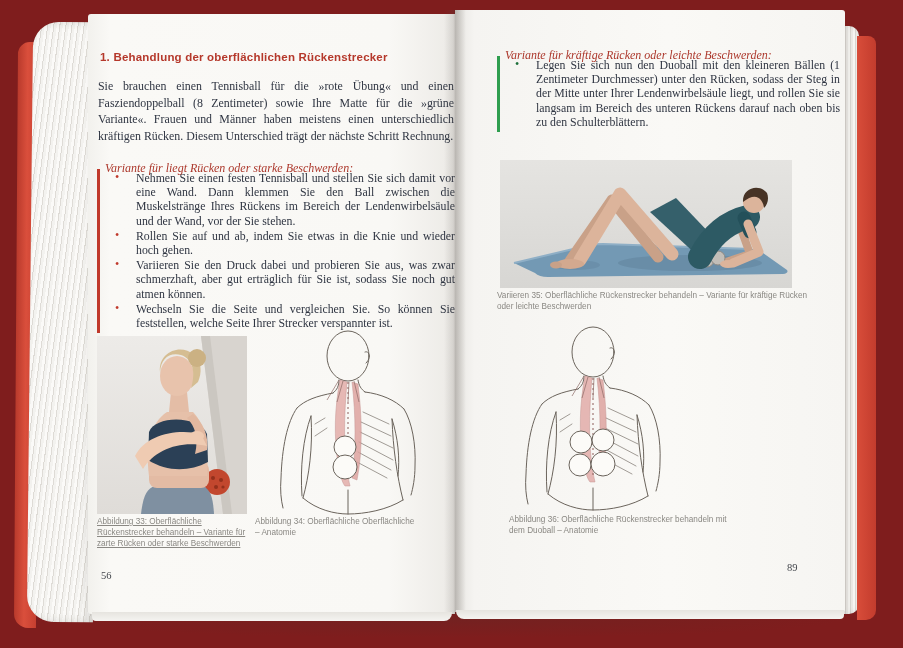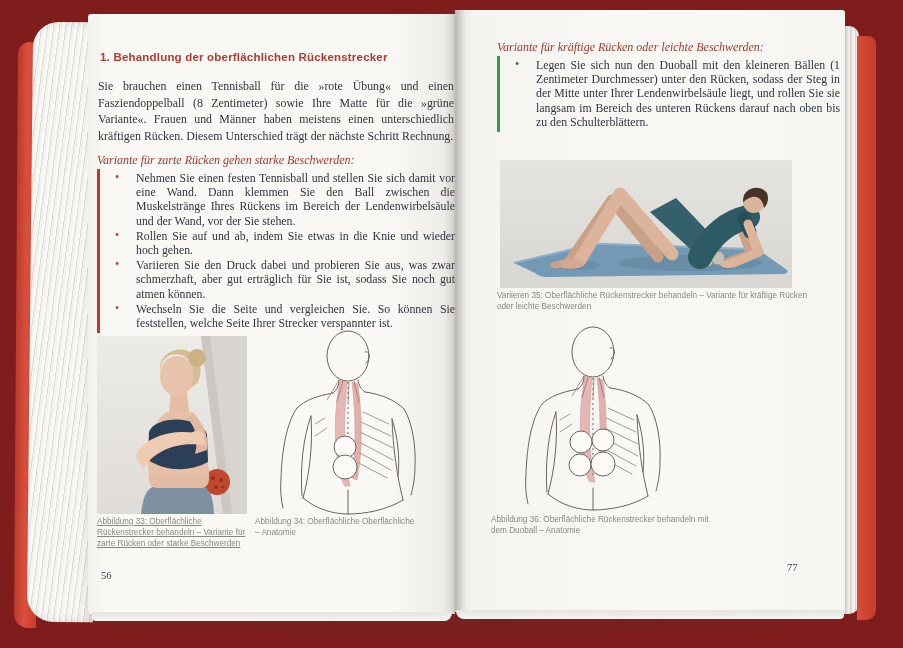--- a/index.html
+++ b/index.html
@@ -34,21 +34,21 @@
     background:linear-gradient(to right,rgba(90,84,78,0),rgba(90,84,78,.16) 42%,rgba(70,64,58,.28) 52%,rgba(90,84,78,0));}
   .bottom-edge{position:absolute;height:9px;top:612px;
     background:linear-gradient(to bottom,#e6e4df,#f5f4f1);}
   .bottom-edge.l{left:92px;width:360px;border-radius:0 0 8px 4px;}
   .bottom-edge.r{left:456px;width:388px;border-radius:0 0 4px 8px;top:610px;}
   
   .headline{position:absolute;left:12px;top:36px;width:345px;margin:0;
     font:bold 11.5px/14px "Liberation Sans",sans-serif;letter-spacing:.2px;color:#b5382b;}
   .intro{position:absolute;left:10px;top:64px;width:356px;margin:0;
     font:11.9px/16.6px "Liberation Serif",serif;color:#2f3542;text-align:justify;}
-  .variant{position:absolute;margin:0;font:italic 12px/14px "Liberation Serif",serif;color:#ac372b;}
+  .variant{position:absolute;margin:8px;font:italic 12px/14px "Liberation Serif",serif;color:#ac372b;}
   .variant.vl{left:9px;top:139px;}
   .variant.vr{left:42px;top:30px;}
   ul.bullets{position:absolute;list-style:none;margin:0;padding:2px 0 2px 0;}
   ul.bullets.red{left:9px;top:155px;width:355px;border-left:3px solid #c0392b;}
   ul.bullets.green{left:42px;top:46px;width:340px;border-left:3px solid #2f9e4f;}
   ul.bullets li{position:relative;padding:0 0 0 36px;margin:0 0 1px 0;text-align:justify;
     font:11.8px/14.2px "Liberation Serif",serif;color:#2f3542;}
   ul.bullets .dot{position:absolute;left:15px;top:-1px;font-size:12px;}
   ul.bullets.red .dot{color:#c0392b;}
   ul.bullets.green .dot{color:#1d6f3a;}
@@ -65,21 +65,21 @@
 <div class="canvas">
   <div class="book-shadow"></div>
   <div class="cover-left"></div>
   <div class="stack-left"></div>
   <div class="stack-right"></div>
   <div class="cover-right"></div>
 
   <div class="page page-left">
     <h1 class="headline">1. Behandlung der oberflächlichen Rückenstrecker</h1>
     <p class="intro">Sie brauchen einen Tennisball für die »rote Übung« und einen Fasziendoppelball (8 Zentimeter) sowie Ihre Matte für die »grüne Variante«. Frauen und Männer haben meistens einen unterschiedlich kräftigen Rücken. Diesem Unterschied trägt der nächste Schritt Rechnung.</p>
-    <p class="variant vl">Variante für zarte Rücken gehen starke Beschwerden:</p>
+    <p class="variant vl">Variante für liegt Rücken oder starke Beschwerden:</p>
 
     <ul class="bullets red">
       <li><span class="dot"></span><span>Nehmen Sie einen festen Tennisball und stellen Sie sich damit vor eine Wand. Dann klemmen Sie den Ball zwischen die Muskelstränge Ihres Rückens im Bereich der Lendenwirbelsäule und der Wand, vor der Sie stehen.</span></li>
       <li><span class="dot"></span><span>Rollen Sie auf und ab, indem Sie etwas in die Knie und wieder hoch gehen.</span></li>
       <li><span class="dot"></span><span>Variieren Sie den Druck dabei und probieren Sie aus, was zwar schmerzhaft, aber gut erträglich für Sie ist, sodass Sie noch gut atmen können.</span></li>
       <li><span class="dot"></span><span>Wechseln Sie die Seite und vergleichen Sie. So können Sie feststellen, welche Seite Ihrer Strecker verspannter ist.</span></li>
     </ul>
 
     <div class="figure" style="left:9px;top:322px;width:150px;height:178px;">
       <svg width="150" height="178" viewBox="0 0 150 178">
@@ -237,21 +237,21 @@
               <path d="M94,60 L93,80"></path>
           </g>
           <circle cx="81" cy="124" r="11" fill="#fcfbf8" stroke="#6b645c"></circle>
           <circle cx="103" cy="122" r="11" fill="#fcfbf8" stroke="#6b645c"></circle>
           <circle cx="80" cy="147" r="11" fill="#fcfbf8" stroke="#6b645c"></circle>
           <circle cx="103" cy="146" r="12" fill="#fcfbf8" stroke="#6b645c"></circle>
         </g>
       </svg>
     </div>
 
-    <p class="caption" style="left:36px;top:505px;width:235px;">Abbildung 36: Oberflächliche Rückenstrecker behandeln mit dem Duoball – Anatomie</p>
-
-    <span class="pagenum" style="left:332px;top:552px;">77</span>
+    <p class="caption" style="left:54px;top:505px;width:235px;">Abbildung 36: Oberflächliche Rückenstrecker behandeln mit dem Duoball – Anatomie</p>
+
+    <span class="pagenum" style="left:332px;top:552px;">89</span>
   </div>
 
   <div class="spine-shadow"></div>
   <div class="bottom-edge l"></div>
   <div class="bottom-edge r"></div>
 </div>
 
 </body></html>

